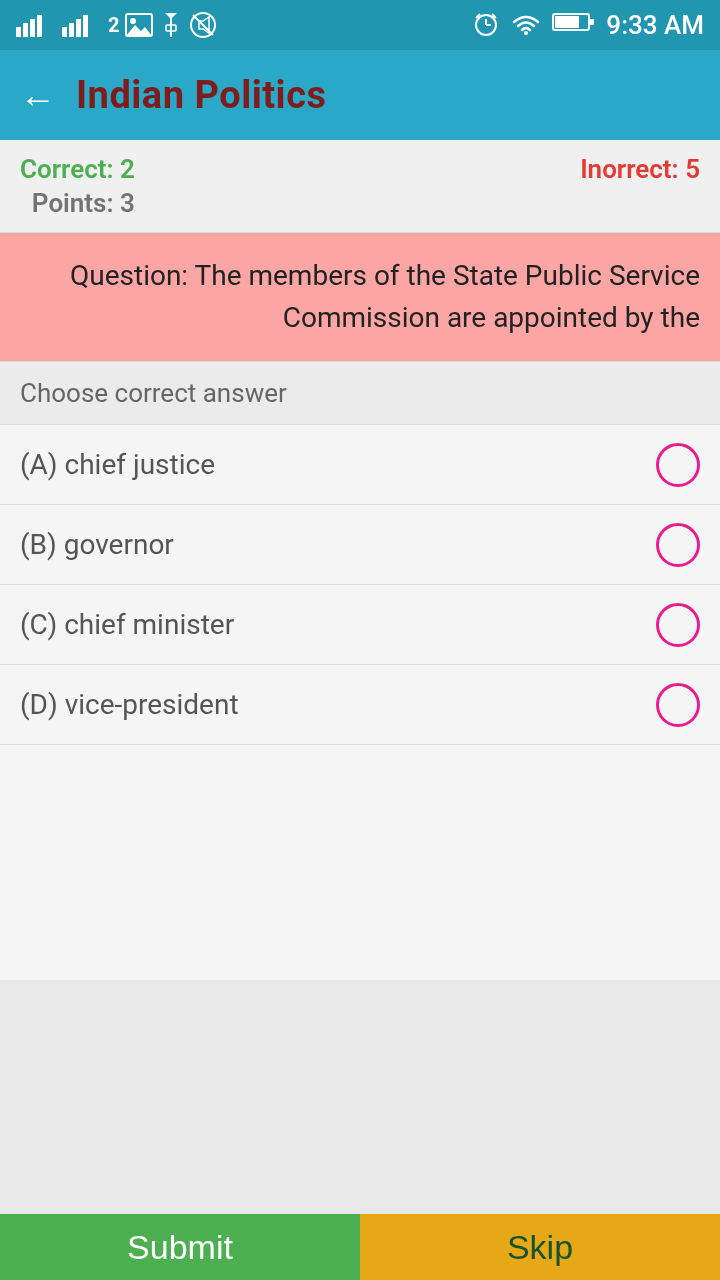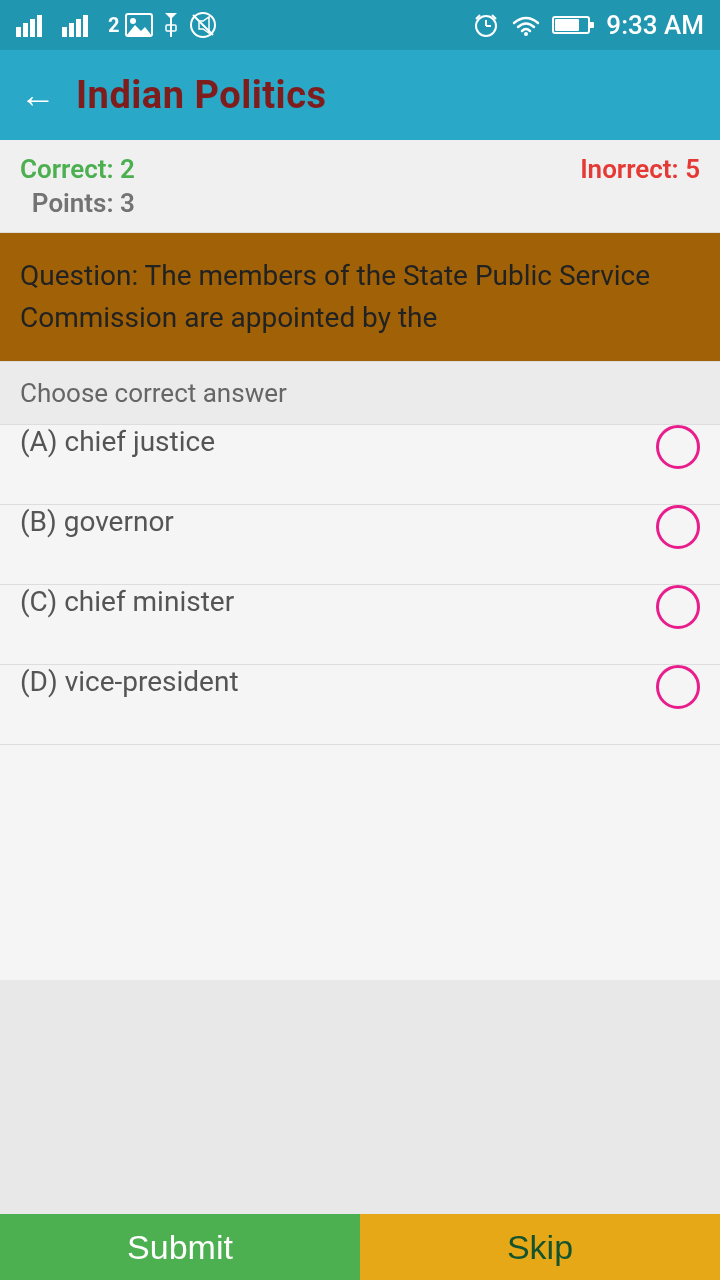--- a/index.html
+++ b/index.html
@@ -23,21 +23,20 @@
       justify-content: space-between;
       padding: 0 16px;
     }
     .status-bar-left {
       display: flex;
       align-items: center;
       gap: 6px;
     }
     .status-bar-right {
       display: flex;
-      align-items: center;
       gap: 10px;
       color: white;
       font-size: 22px;
       font-weight: 500;
     }
 
     
     .header {
       width: 100%;
       height: 90px;
@@ -87,23 +86,24 @@
       text-align: right;
     }
     .incorrect-text {
       color: #e53935;
       font-size: 26px;
       font-weight: 600;
     }
 
     
     .question-section {
-      background: #a16207;
+      background: #fca5a5;
       padding: 22px 20px;
       border-bottom: 1px solid #ddd;
+      text-align: right;
     }
     .question-text {
       font-size: 28px;
       color: #222;
       line-height: 1.5;
     }
 
     
     .choose-label {
       background: #ebebeb;
@@ -113,21 +113,21 @@
       color: #666;
     }
 
     
     .options-container {
       background: #f5f5f5;
       flex: 1;
     }
     .option-row {
       display: flex;
-      align-items: flex-start;
+      align-items: center;
       justify-content: space-between;
       padding: 0 20px;
       height: 80px;
       border-bottom: 1px solid #ddd;
       cursor: pointer;
       background: #f5f5f5;
     }
     .option-text {
       font-size: 28px;
       color: #555;

